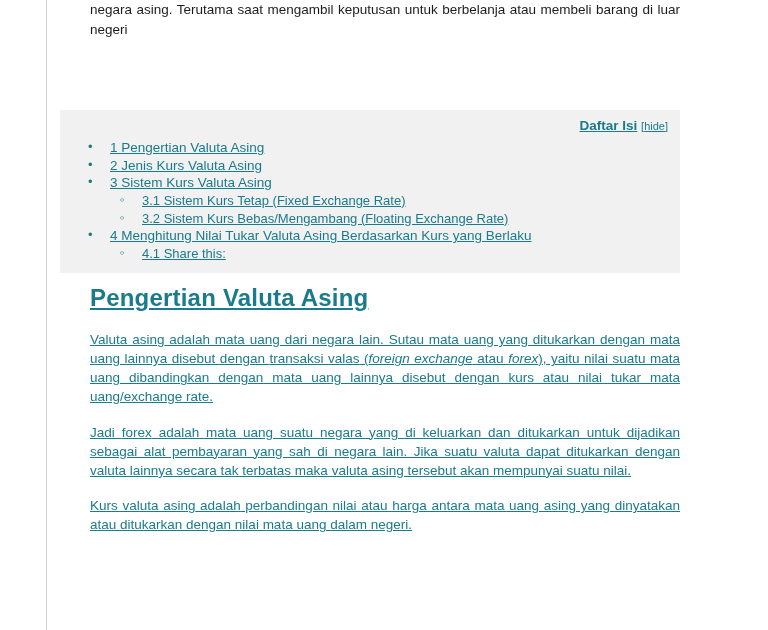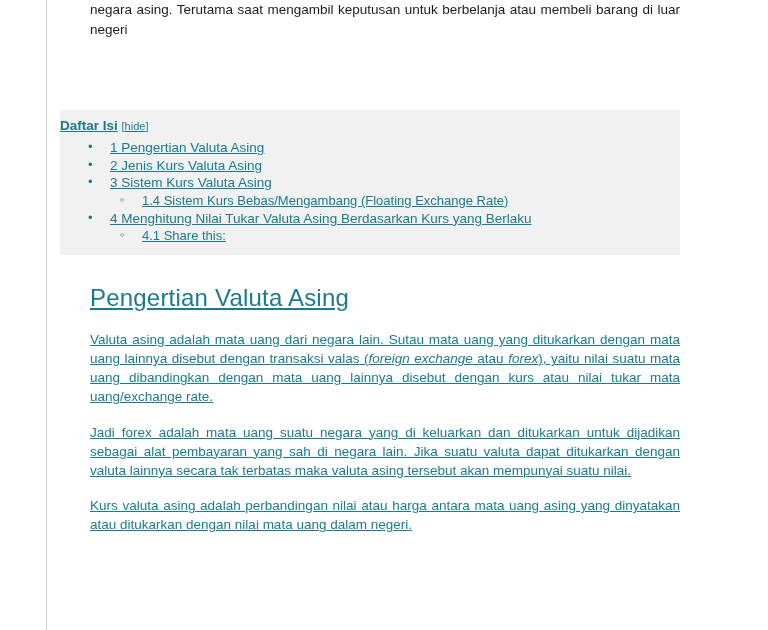--- a/index.html
+++ b/index.html
@@ -51,21 +51,21 @@
   .toc {
     position: absolute;
     left: 60px;
     top: 110px;
     width: 620px;
     background: #f1f1f1;
     padding: 6px 0 10px 0;
     box-sizing: border-box;
   }
   .toc-title {
-    text-align: left;
+    text-align: right;
     font-weight: bold;
     color: #2a7f8f;
     font-size: 13.5px;
     padding: 2px 12px 6px 0;
   }
   .toc-title .label {
     text-decoration: underline;
     color: #1a7b8c;
   }
   .toc-title .hide {
@@ -112,21 +112,21 @@
   }
   ul.toc-list li.lvl2 a {
     font-size: 13px;
   }
   
   h2.section-heading {
     margin: 0;
     font-size: 24px;
     color: #1a7b8c;
     text-decoration: underline;
-    font-weight: normal;
+    font-weight: bold;
     letter-spacing: 0.2px;
   }
   .teal-block {
     color: #1a7b8c;
     text-align: justify;
     line-height: 1.42;
     font-size: 13.5px;
     text-decoration: underline;
     margin: 0 0 16px 0;
   }
@@ -149,21 +149,22 @@
 
   <div class="toc">
     <div class="toc-title">
       <span class="label">Daftar Isi</span>
       <span class="hide"><span class="br">[</span><a href="#">hide</a><span class="br">]</span></span>
     </div>
     <ul class="toc-list">
       <li class="lvl1"><a href="#">1 Pengertian Valuta Asing</a></li>
       <li class="lvl1"><a href="#">2 Jenis Kurs Valuta Asing</a></li>
       <li class="lvl1"><a href="#">3 Sistem Kurs Valuta Asing</a></li>
-      <li class="lvl2"><a href="#">1.4 Sistem Kurs Bebas/Mengambang (Floating Exchange Rate)</a></li>
+      <li class="lvl2"><a href="#">3.1 Sistem Kurs Tetap (Fixed Exchange Rate)</a></li>
+      <li class="lvl2"><a href="#">3.2 Sistem Kurs Bebas/Mengambang (Floating Exchange Rate)</a></li>
       <li class="lvl1"><a href="#">4 Menghitung Nilai Tukar Valuta Asing Berdasarkan Kurs yang Berlaku</a></li>
       <li class="lvl2"><a href="#">4.1 Share this:</a></li>
     </ul>
   </div>
 
   <div class="content" style="top:284px;">
     <h2 class="section-heading">Pengertian Valuta Asing</h2>
 
     <div style="height:18px;"></div>
 

